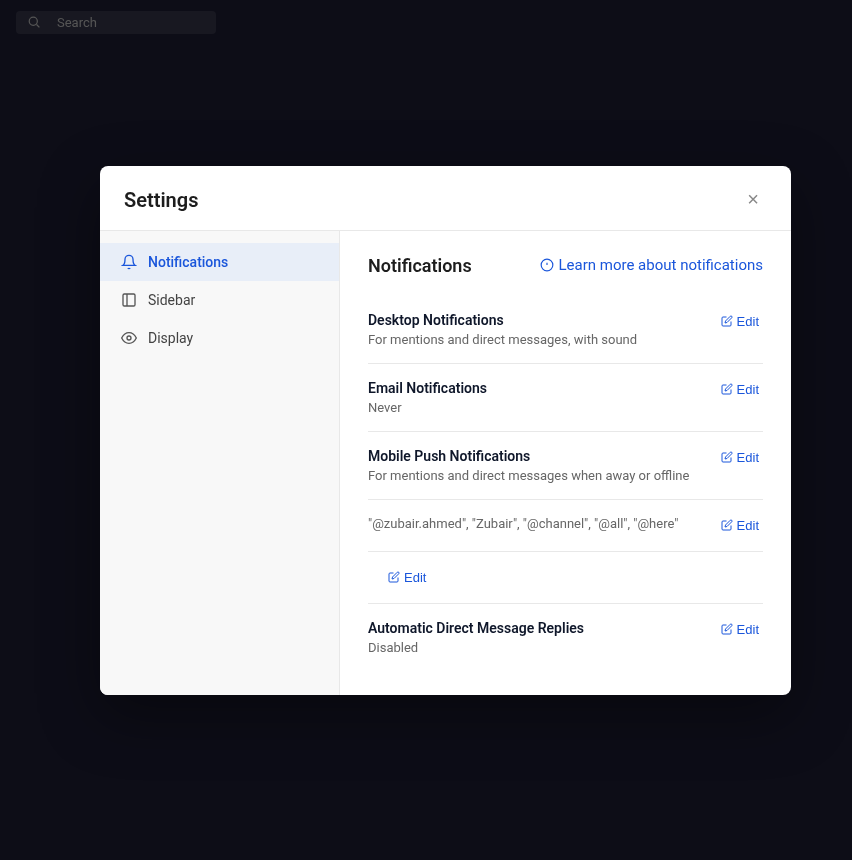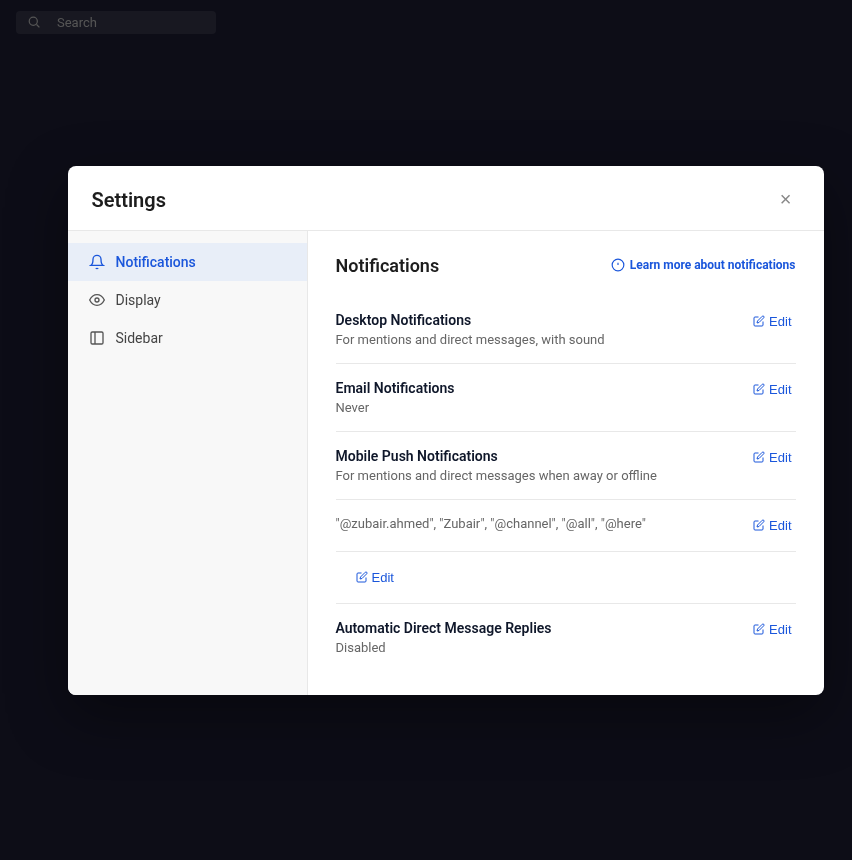--- a/index.html
+++ b/index.html
@@ -47,21 +47,21 @@
       background: rgba(0,0,0,0.5);
       display: flex;
       align-items: center;
       justify-content: center;
     }
 
     
     .modal {
       background: #fff;
       border-radius: 8px;
-      width: 756px;
+      width: 691px;
       max-height: 640px;
       display: flex;
       flex-direction: column;
       box-shadow: 0 20px 60px rgba(0,0,0,0.4);
       overflow: hidden;
       margin-left: 39px;
     }
 
     .modal-header {
       padding: 20px 24px 16px;
@@ -150,24 +150,23 @@
       font-size: 18px;
       font-weight: 600;
       color: #1d1d1d;
     }
 
     .learn-more-link {
       display: flex;
       align-items: center;
       gap: 5px;
       color: #1a56db;
-      font-size: 12px;
+      font-size: 15px;
       text-decoration: none;
       cursor: pointer;
-      font-weight: bold;
     }
 
     
     .notification-row {
       border-bottom: 1px solid #e8e8e8;
       padding: 16px 0;
       display: flex;
       align-items: flex-start;
       justify-content: space-between;
     }
@@ -242,35 +241,35 @@
               <path d="M18 8A6 6 0 0 0 6 8c0 7-3 9-3 9h18s-3-2-3-9"></path>
               <path d="M13.73 21a2 2 0 0 1-3.46 0"></path>
             </svg>
           </span>
           <span>Notifications</span>
         </div>
 
         <div class="sidebar-item">
           <span class="item-icon">
             <svg width="16" height="16" viewBox="0 0 24 24" fill="none" stroke="#555" stroke-width="2">
+              <rect x="3" y="3" width="18" height="18" rx="2"></rect>
+              <line x1="9" y1="3" x2="9" y2="21"></line>
+            </svg>
+          </span>
+          <span>Sidebar</span>
+        </div>
+
+        <div class="sidebar-item">
+          <span class="item-icon">
+            <svg width="16" height="16" viewBox="0 0 24 24" fill="none" stroke="#555" stroke-width="2">
               <path d="M1 12s4-8 11-8 11 8 11 8-4 8-11 8-11-8-11-8z"></path>
               <circle cx="12" cy="12" r="3"></circle>
             </svg>
           </span>
           <span>Display</span>
-        </div>
-
-        <div class="sidebar-item">
-          <span class="item-icon">
-            <svg width="16" height="16" viewBox="0 0 24 24" fill="none" stroke="#555" stroke-width="2">
-              <rect x="3" y="3" width="18" height="18" rx="2"></rect>
-              <line x1="9" y1="3" x2="9" y2="21"></line>
-            </svg>
-          </span>
-          <span>Sidebar</span>
         </div>
 
 
       </nav>
 
       <div class="settings-content">
 
         <div class="content-header">
           <h2 class="content-title">Notifications</h2>
           <a class="learn-more-link">

